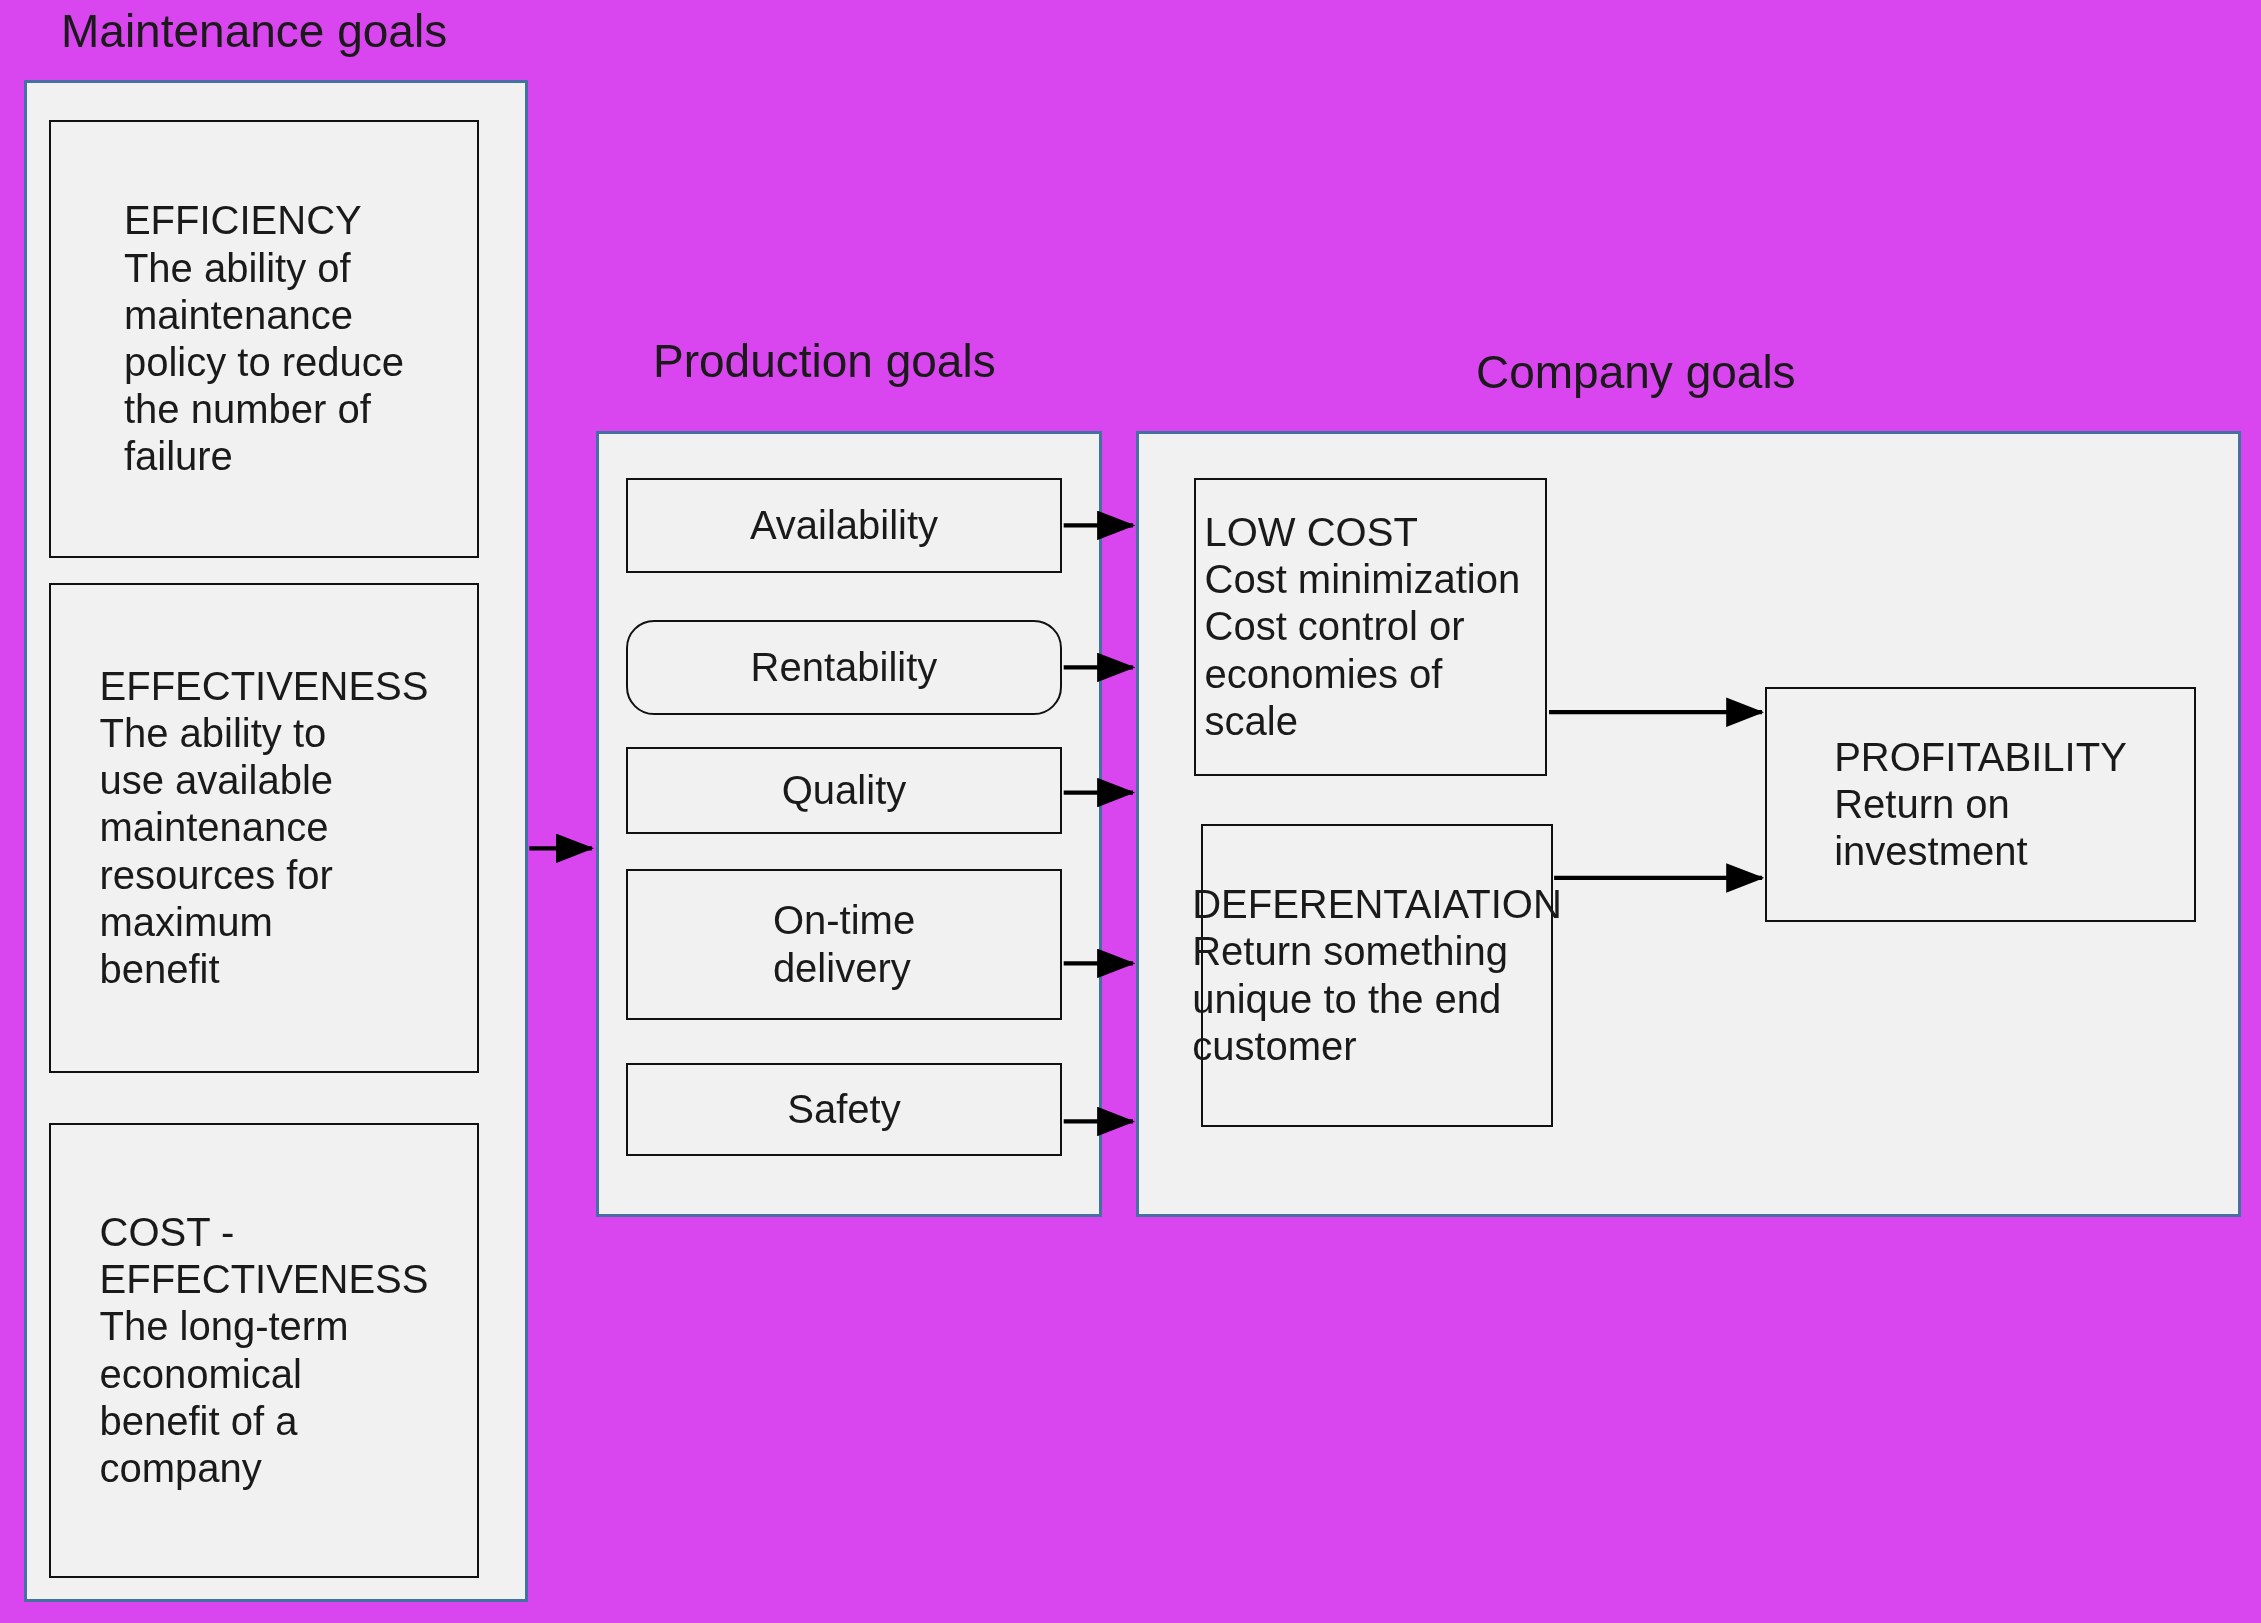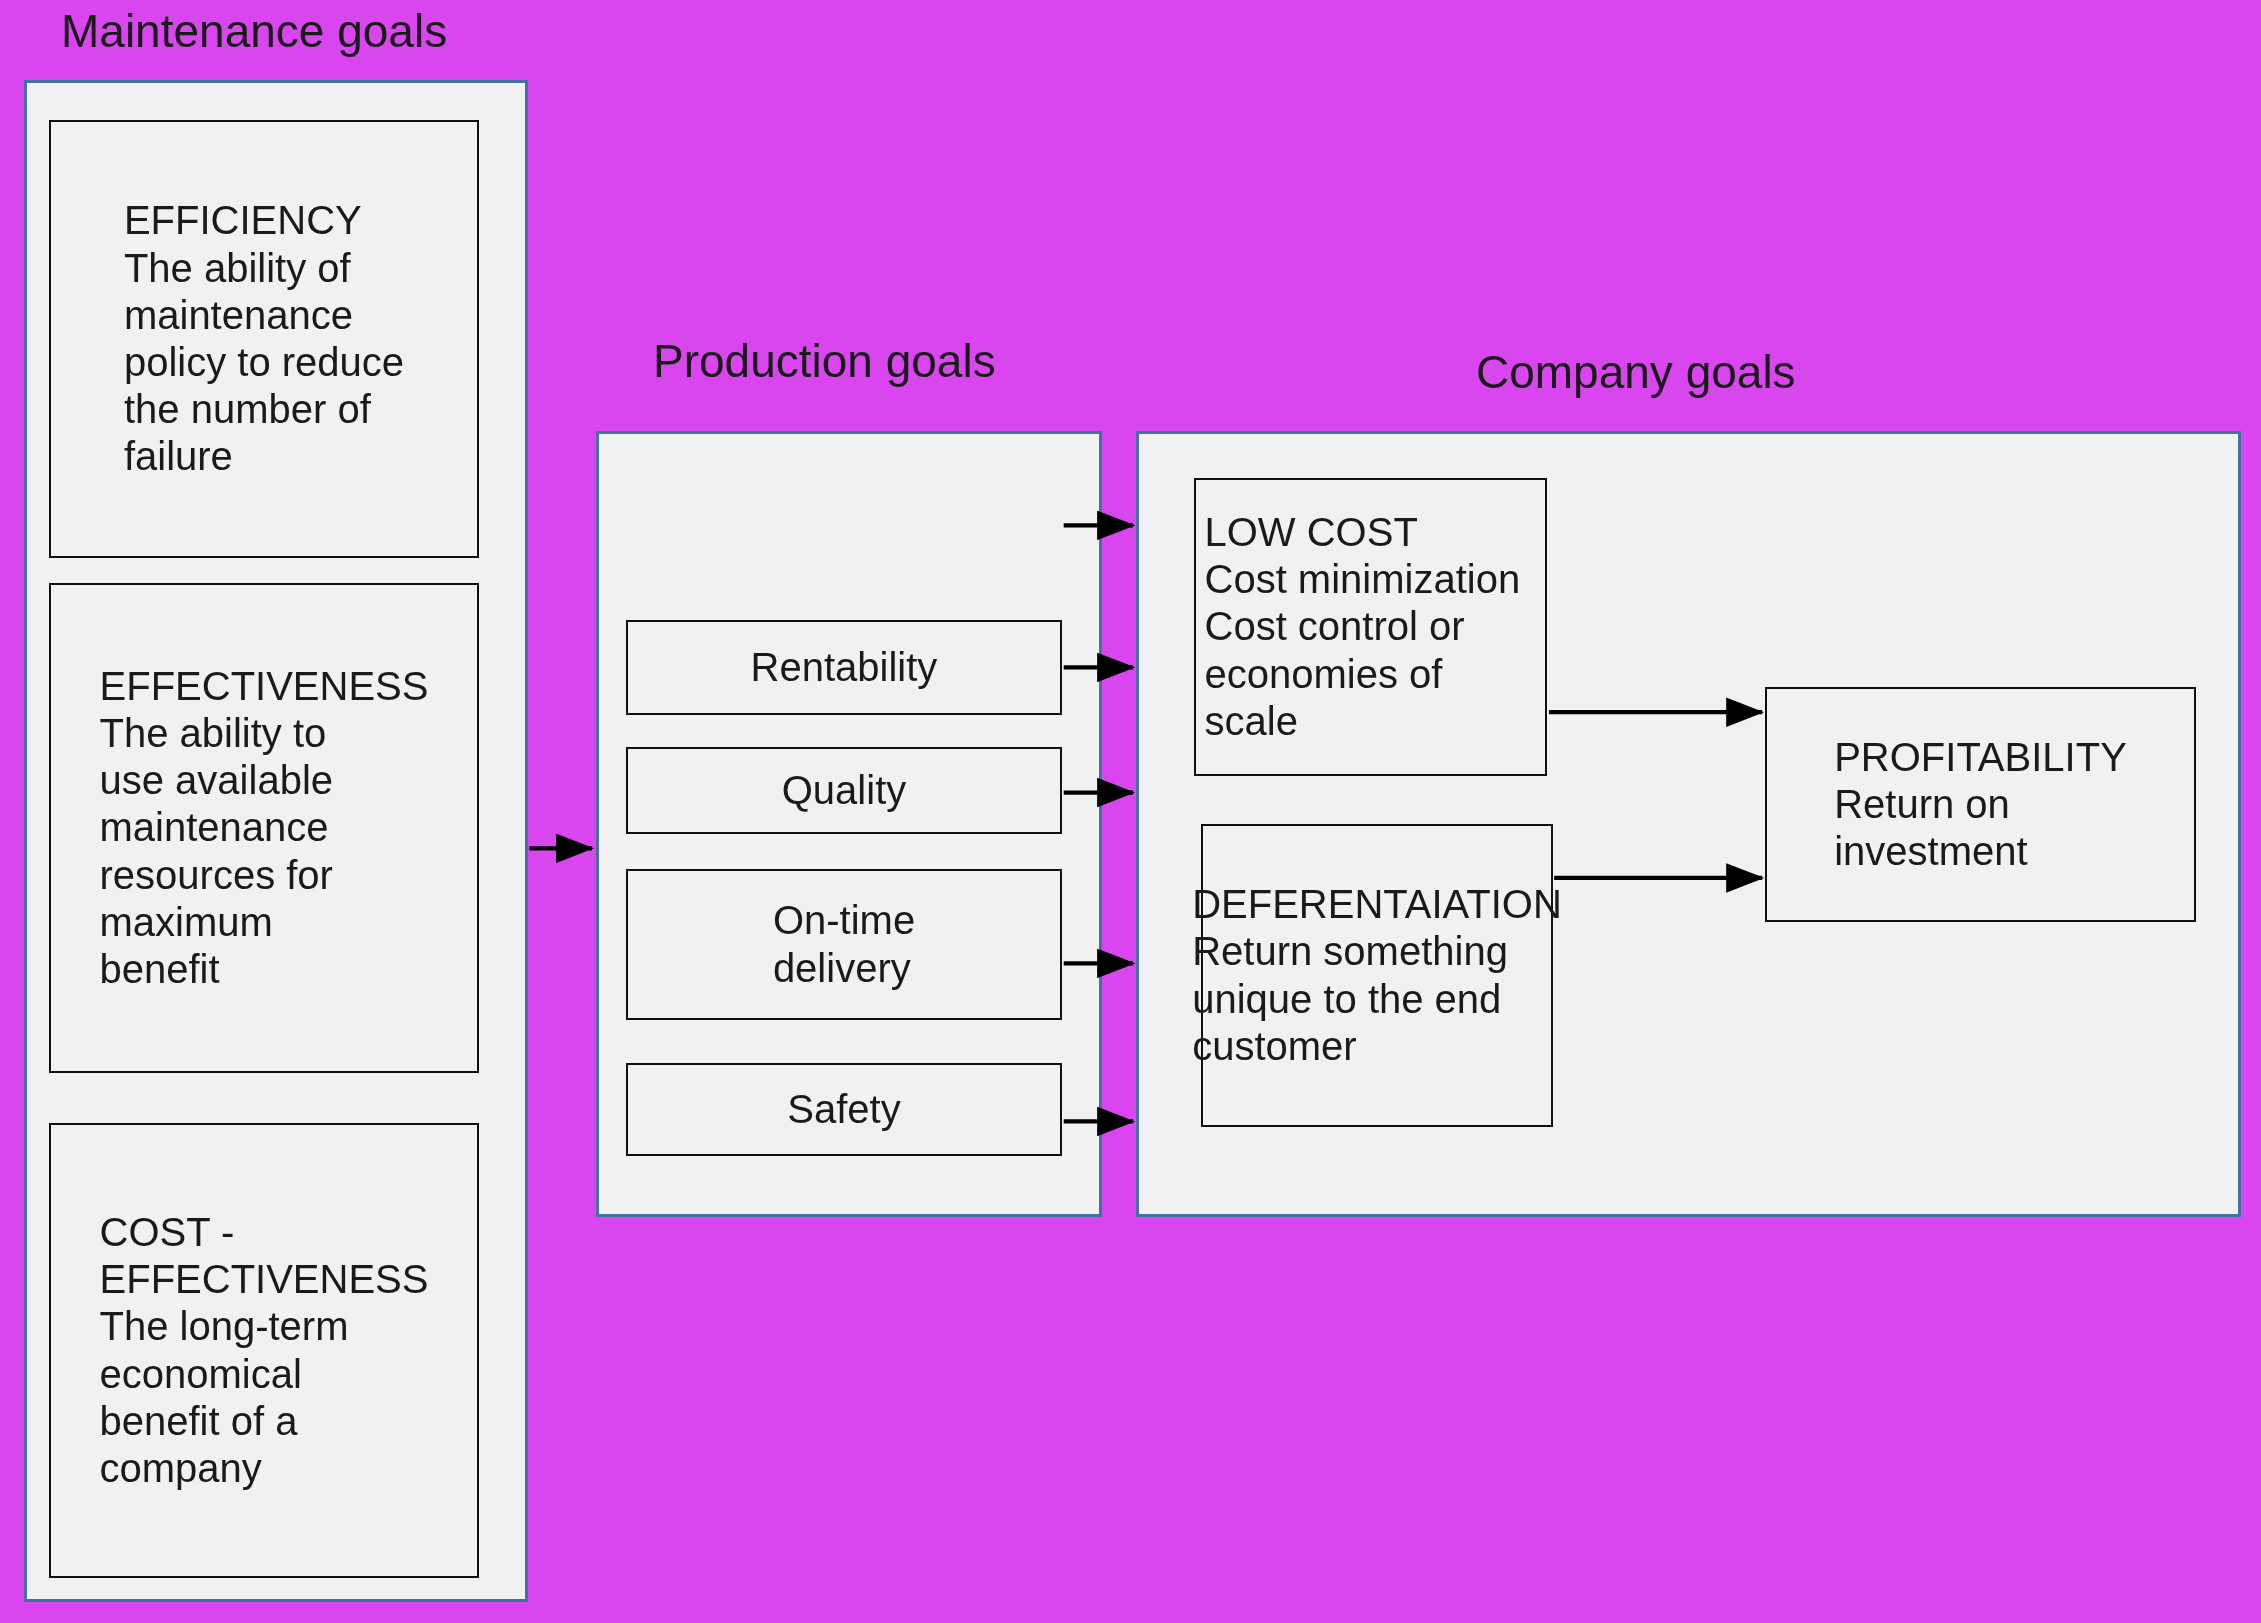--- a/index.html
+++ b/index.html
@@ -62,21 +62,21 @@
     white-space: pre-line;
   }
 
   
   #node-efficiency     { left: 49px; top: 120px;  width: 430px; height: 438px; }
   #node-effectiveness  { left: 49px; top: 583px;  width: 430px; height: 490px; }
   #node-cost-eff       { left: 49px; top: 1123px; width: 430px; height: 455px; }
 
   
   #node-availability   { left: 626px; top: 478px;  width: 436px; height: 95px; }
-  #node-rentability    { left: 626px; top: 620px;  width: 436px; height: 95px; }
+  #node-rentability    { left: 626px; top: 620px;  width: 436px; height: 95px; border-radius: 28px; }
   #node-quality        { left: 626px; top: 747px;  width: 436px; height: 87px; }
   #node-ontime         { left: 626px; top: 869px; width: 436px; height: 151px; }
   #node-safety         { left: 626px; top: 1063px; width: 436px; height: 93px; }
 
   
   #node-lowcost        { left: 1194px; top: 478px;  width: 353px; height: 298px; }
   #node-differentiation{ left: 1201px; top: 824px;  width: 352px; height: 303px; }
   #node-profitability  { left: 1765px; top: 687px;  width: 431px; height: 235px; }
 
   
@@ -124,20 +124,23 @@
 
   <div class="node" id="node-cost-eff">
     <span class="node-text">COST -
 EFFECTIVENESS
 The long-term
 economical
 benefit of a
 company</span>
   </div>
 
+  <div class="node" id="node-availability">
+    <span class="node-text">Availability</span>
+  </div>
 
   <div class="node" id="node-rentability">
     <span class="node-text">Rentability</span>
   </div>
 
   <div class="node" id="node-quality">
     <span class="node-text">Quality</span>
   </div>
 
   <div class="node" id="node-ontime">

